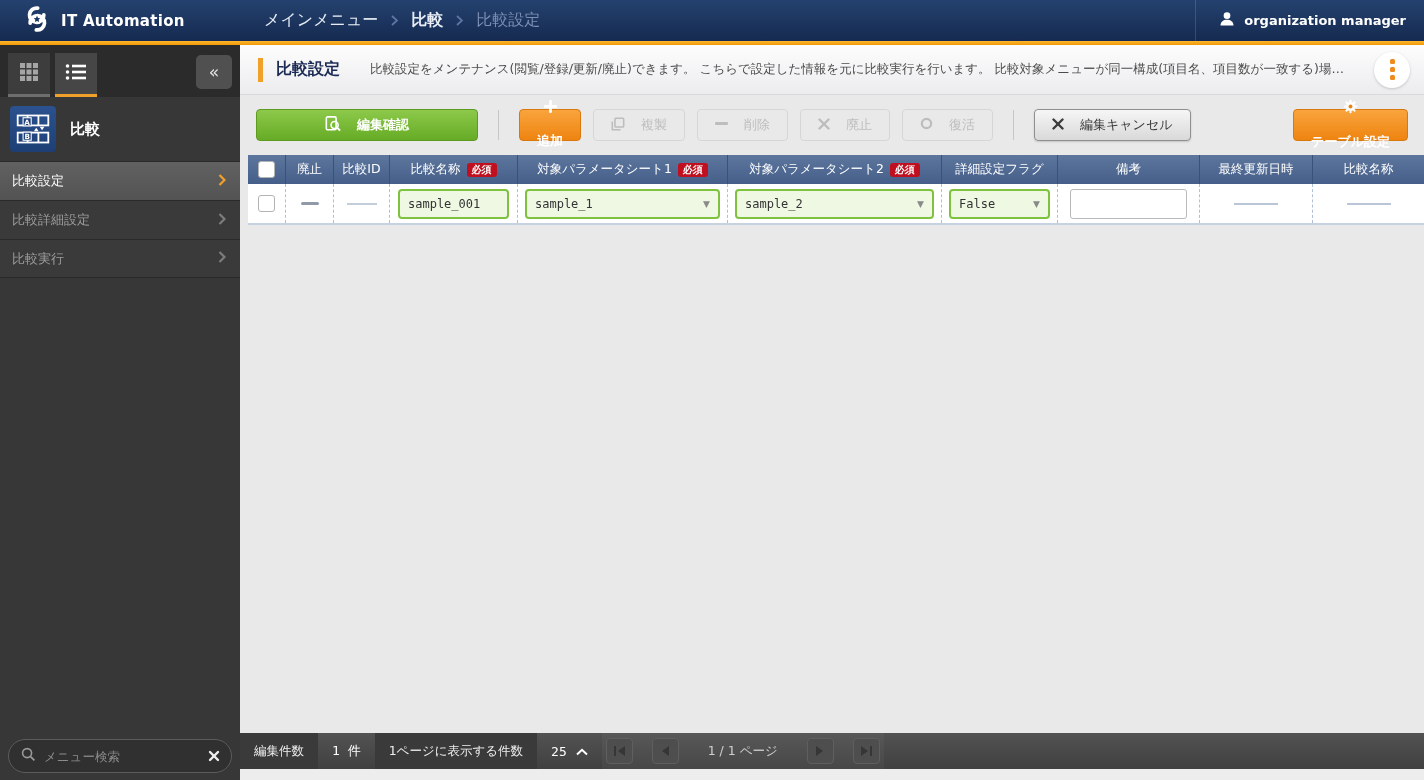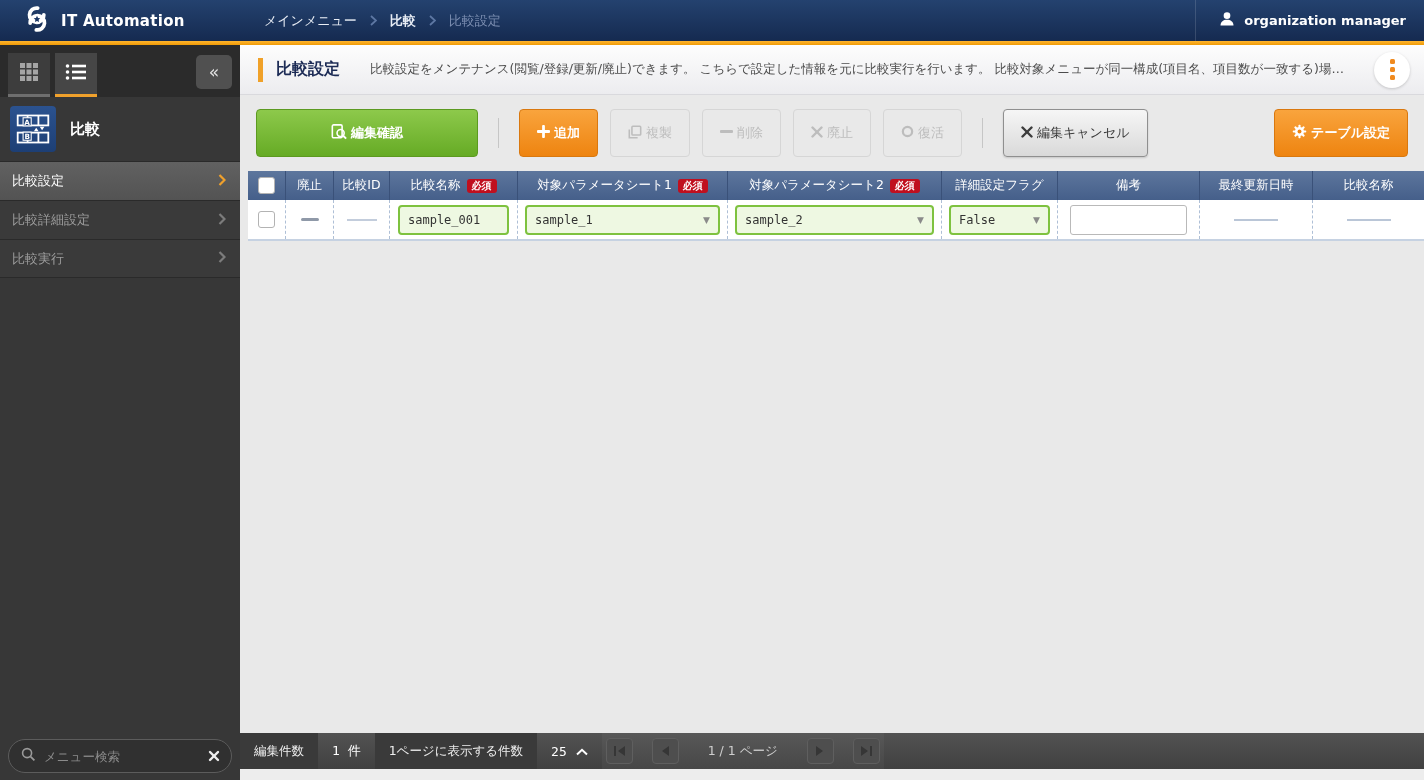--- a/index.html
+++ b/index.html
@@ -3,21 +3,21 @@
 <meta charset="utf-8">
 <style>
   * { margin:0; padding:0; box-sizing:border-box; }
   html,body { width:1424px; height:780px; overflow:hidden; }
   body { font-family:"DejaVu Sans","Liberation Sans",sans-serif; font-size:13px; background:#e9e9e9; }
 
   
   .app-header { height:41px; background:linear-gradient(#24426f,#152a50); display:flex; align-items:stretch; color:#fff; }
   .logo { width:240px; display:flex; align-items:center; gap:9px; padding-left:22px; cursor:pointer; }
   .logo-title { font-size:15px; font-weight:bold; letter-spacing:.3px; }
-  .breadcrumb { display:flex; align-items:center; gap:13px; padding-left:24px; font-size:13px; }
+  .breadcrumb { display:flex; align-items:center; gap:13px; padding-left:24px; font-size:16px; }
   .crumb { color:#e8edf5; cursor:pointer; }
   .crumb.b { font-weight:bold; }
   .crumb.current { color:#7d8fb2; cursor:default; }
   .crumb-sep { display:flex; align-items:center; }
   .header-user { margin-left:auto; display:flex; align-items:center; gap:8px; padding:0 18px 0 22px; border-left:1px solid rgba(255,255,255,.14); font-size:13px; font-weight:bold; cursor:pointer; }
   .accent-line { height:4px; background:linear-gradient(#ffb52e,#ee9a07); }
 
   .main-row { display:flex; height:735px; }
 
   
@@ -48,23 +48,23 @@
   .kebab-btn { width:36px; height:36px; border-radius:50%; background:#fff; box-shadow:0 1px 3px rgba(0,0,0,.18); display:flex; flex-direction:column; align-items:center; justify-content:center; gap:3px; cursor:pointer; flex:none; margin-left:10px; }
   .kebab-dot { width:5px; height:5px; background:#f08a1e; border-radius:1.5px; }
 
   .tab-bar { height:48px; background:linear-gradient(#b2bac9,#a6afc0); display:flex; align-items:flex-end; padding-left:18px; }
   .tab { position:relative; height:36px; padding:0 27px 8px; display:flex; align-items:center; background:linear-gradient(#eceef1,#d8dbe1); border:1px solid #c2c6ce; border-bottom:none; border-radius:3px 3px 0 0; margin-right:11px; color:#8a8f99; font-size:13px; cursor:pointer; }
   .tab .tab-line { position:absolute; bottom:6px; left:15px; right:15px; height:2px; background:#b7bbc4; }
   .tab.active { height:43px; background:#fff; border-color:#fff; color:#333; padding-bottom:10px; }
   .tab.active .tab-line { background:#2c4a7c; height:3px; bottom:7px; }
 
   .toolbar { display:flex; align-items:center; padding:14px 16px 14px 16px; gap:12px; }
-  .btn { height:48px; border-radius:4px; display:inline-flex; align-items:center; justify-content:center; gap:4px; font-size:13px; padding:0 17px; cursor:pointer; white-space:nowrap; }
+  .btn { height:32px; border-radius:4px; display:inline-flex; align-items:center; justify-content:center; gap:16px; font-size:13px; padding:0 17px; cursor:pointer; white-space:nowrap; }
   .btn-green { width:222px; color:#fff; background:linear-gradient(#8dc94b,#66ab25); border:1px solid #5c9a20; font-weight:bold; }
-  .btn-orange { color:#fff; background:linear-gradient(#f9a43d,#ee8410); border:1px solid #d9780f; font-weight:bold; }
+  .btn-orange { color:#fff; background:linear-gradient(#f9a43d,#ee8410); border:1px solid #d9780f; font-weight:bold;flex-direction:column; }
   .btn-disabled { background:#e9e9e9; border:1px solid #d6d6d6; color:#bdbdbd; cursor:default; }
   .btn-grey { background:linear-gradient(#f6f6f6,#d9d9d9); border:1px solid #8f8f8f; color:#3c3c3c; box-shadow:0 1px 2px rgba(0,0,0,.15); }
   .tb-sep { width:1px; height:30px; background:#c6c6c6; margin:0 8px; }
   .spacer { flex:1; }
 
   
   .grid-table { margin-left:8px; }
   .g-head { display:flex; height:29px; background:linear-gradient(#5d769d,#455f8a); }
   .g-hcell { display:flex; align-items:center; justify-content:center; gap:6px; color:#fff; font-size:12.5px; border-right:1px solid #3a5179; flex:none; }
   .req-badge { background:#c00f1e; color:#fff; font-size:10px; border-radius:3px; padding:2px 5px; line-height:1; font-weight:bold; }

